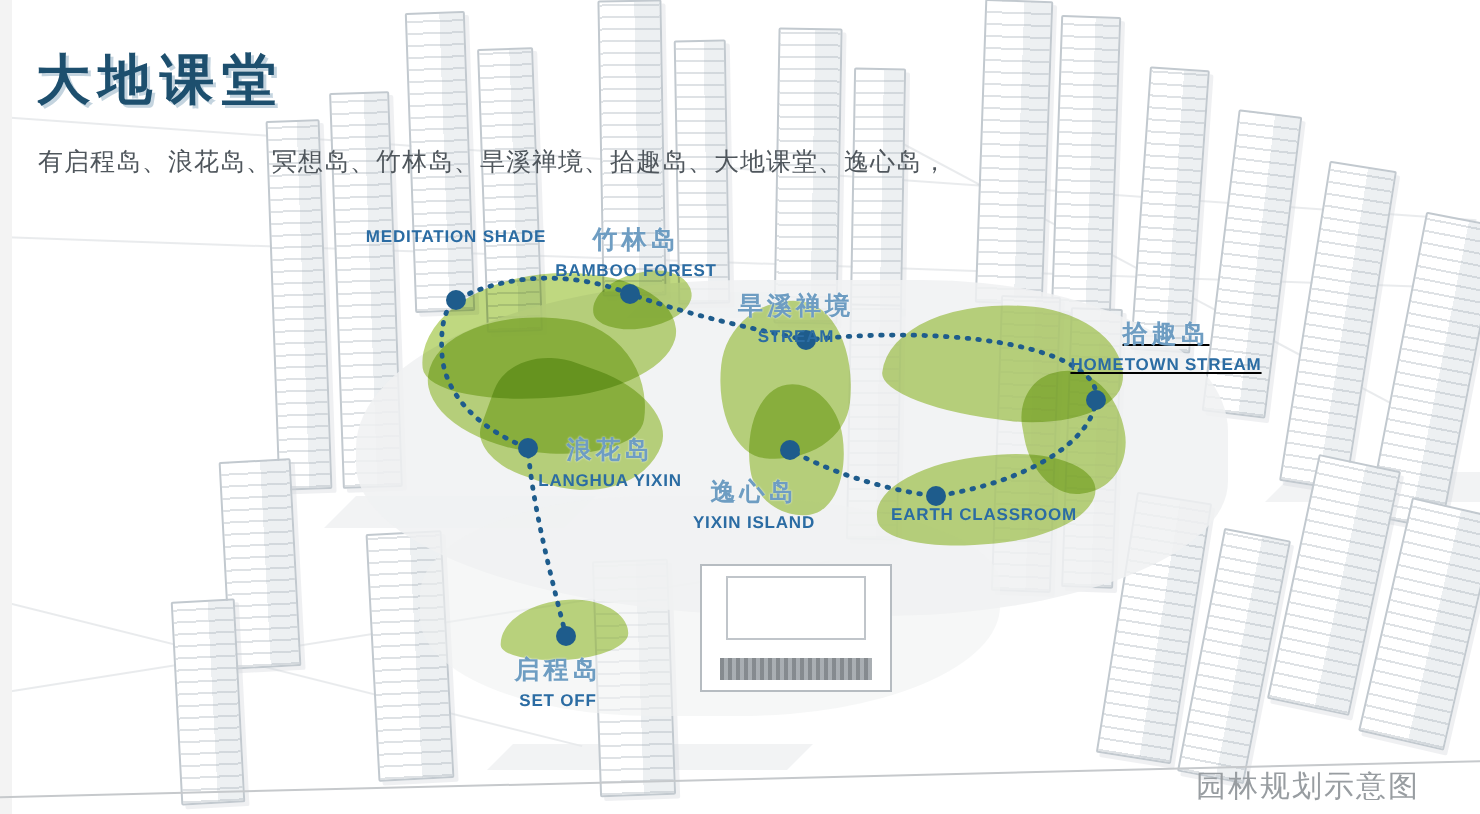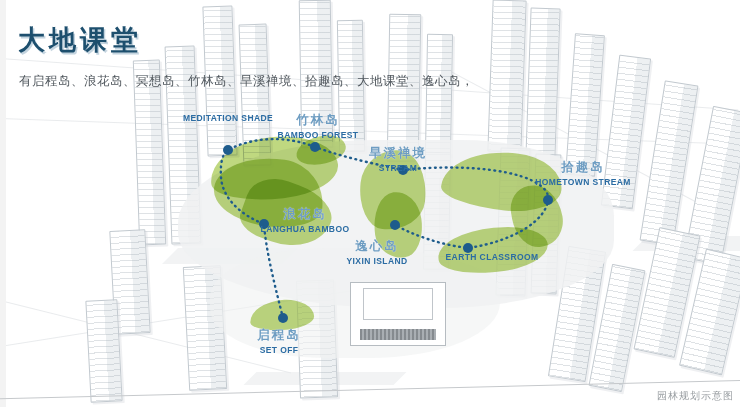--- a/index.html
+++ b/index.html
@@ -43,21 +43,21 @@
   .header{position:absolute;left:18px;top:22px;z-index:40;}
   .page-title{color:var(--accent);font-size:27px;font-weight:700;letter-spacing:4px;
     text-shadow:1.5px 1.5px 0 rgba(125,160,185,.45);}
   .intro{position:absolute;left:19px;top:68px;z-index:40;}
   .intro div{color:var(--intro_text);font-size:12.5px;line-height:26px;white-space:nowrap;letter-spacing:.5px;}
 
   .left-strip{position:absolute;left:0;top:0;width:6px;height:407px;background:#f3f3f3;}
   .road{position:absolute;left:-10px;top:389px;width:770px;height:1px;background:#c6c9cc;transform:rotate(-1.4deg);}
 
   .watermark{position:absolute;right:6px;bottom:4px;text-align:right;z-index:50;}
-  .watermark .caption{color:var(--watermark_caption);font-size:10px;letter-spacing:1px;text-align:center;}
+  .watermark .caption{color:var(--watermark_caption);font-size:15px;letter-spacing:1px;margin-right:24px;text-align:center;}
   .watermark .account{color:var(--watermark_account);font-size:17.5px;font-weight:700;letter-spacing:1px;
     text-shadow:1px 1px 0 rgba(255,255,255,.8);}
 </style>
 </head>
 <body>
 
 <div class="stage">
 
   <div>
     <div class="sketchline" style="left:0;top:58px;width:740px;transform:rotate(4deg);"></div>
@@ -145,27 +145,27 @@
       <div class="en">MEDITATION SHADE</div>
     </div>
     <div class="island-label" style="left:318px;top:112px;">
       <div class="cn">竹林岛</div>
       <div class="en">BAMBOO FOREST</div>
     </div>
     <div class="island-label" style="left:398px;top:133px;margin-top:12px;">
       <div class="cn">旱溪禅境</div>
       <div class="en">STREAM</div>
     </div>
-    <div class="island-label" style="left:583px;top:159px;">
+    <div class="island-label" style="left:583px;top:159px;text-decoration:underline;">
       <div class="cn">拾趣岛</div>
       <div class="en">HOMETOWN STREAM</div>
     </div>
-    <div class="island-label" style="left:305px;top:206px;">
+    <div class="island-label" style="left:305px;top:217px;">
       <div class="cn">浪花岛</div>
-      <div class="en">LANGHUA BAMBOO</div>
+      <div class="en">LANGHUA YIXIN</div>
     </div>
     <div class="island-label" style="left:377px;top:238px;">
       <div class="cn">逸心岛</div>
       <div class="en">YIXIN ISLAND</div>
     </div>
     <div class="island-label" style="left:492px;top:251px;">
       <div class="en">EARTH CLASSROOM</div>
     </div>
     <div class="island-label" style="left:279px;top:327px;">
       <div class="cn">启程岛</div>

